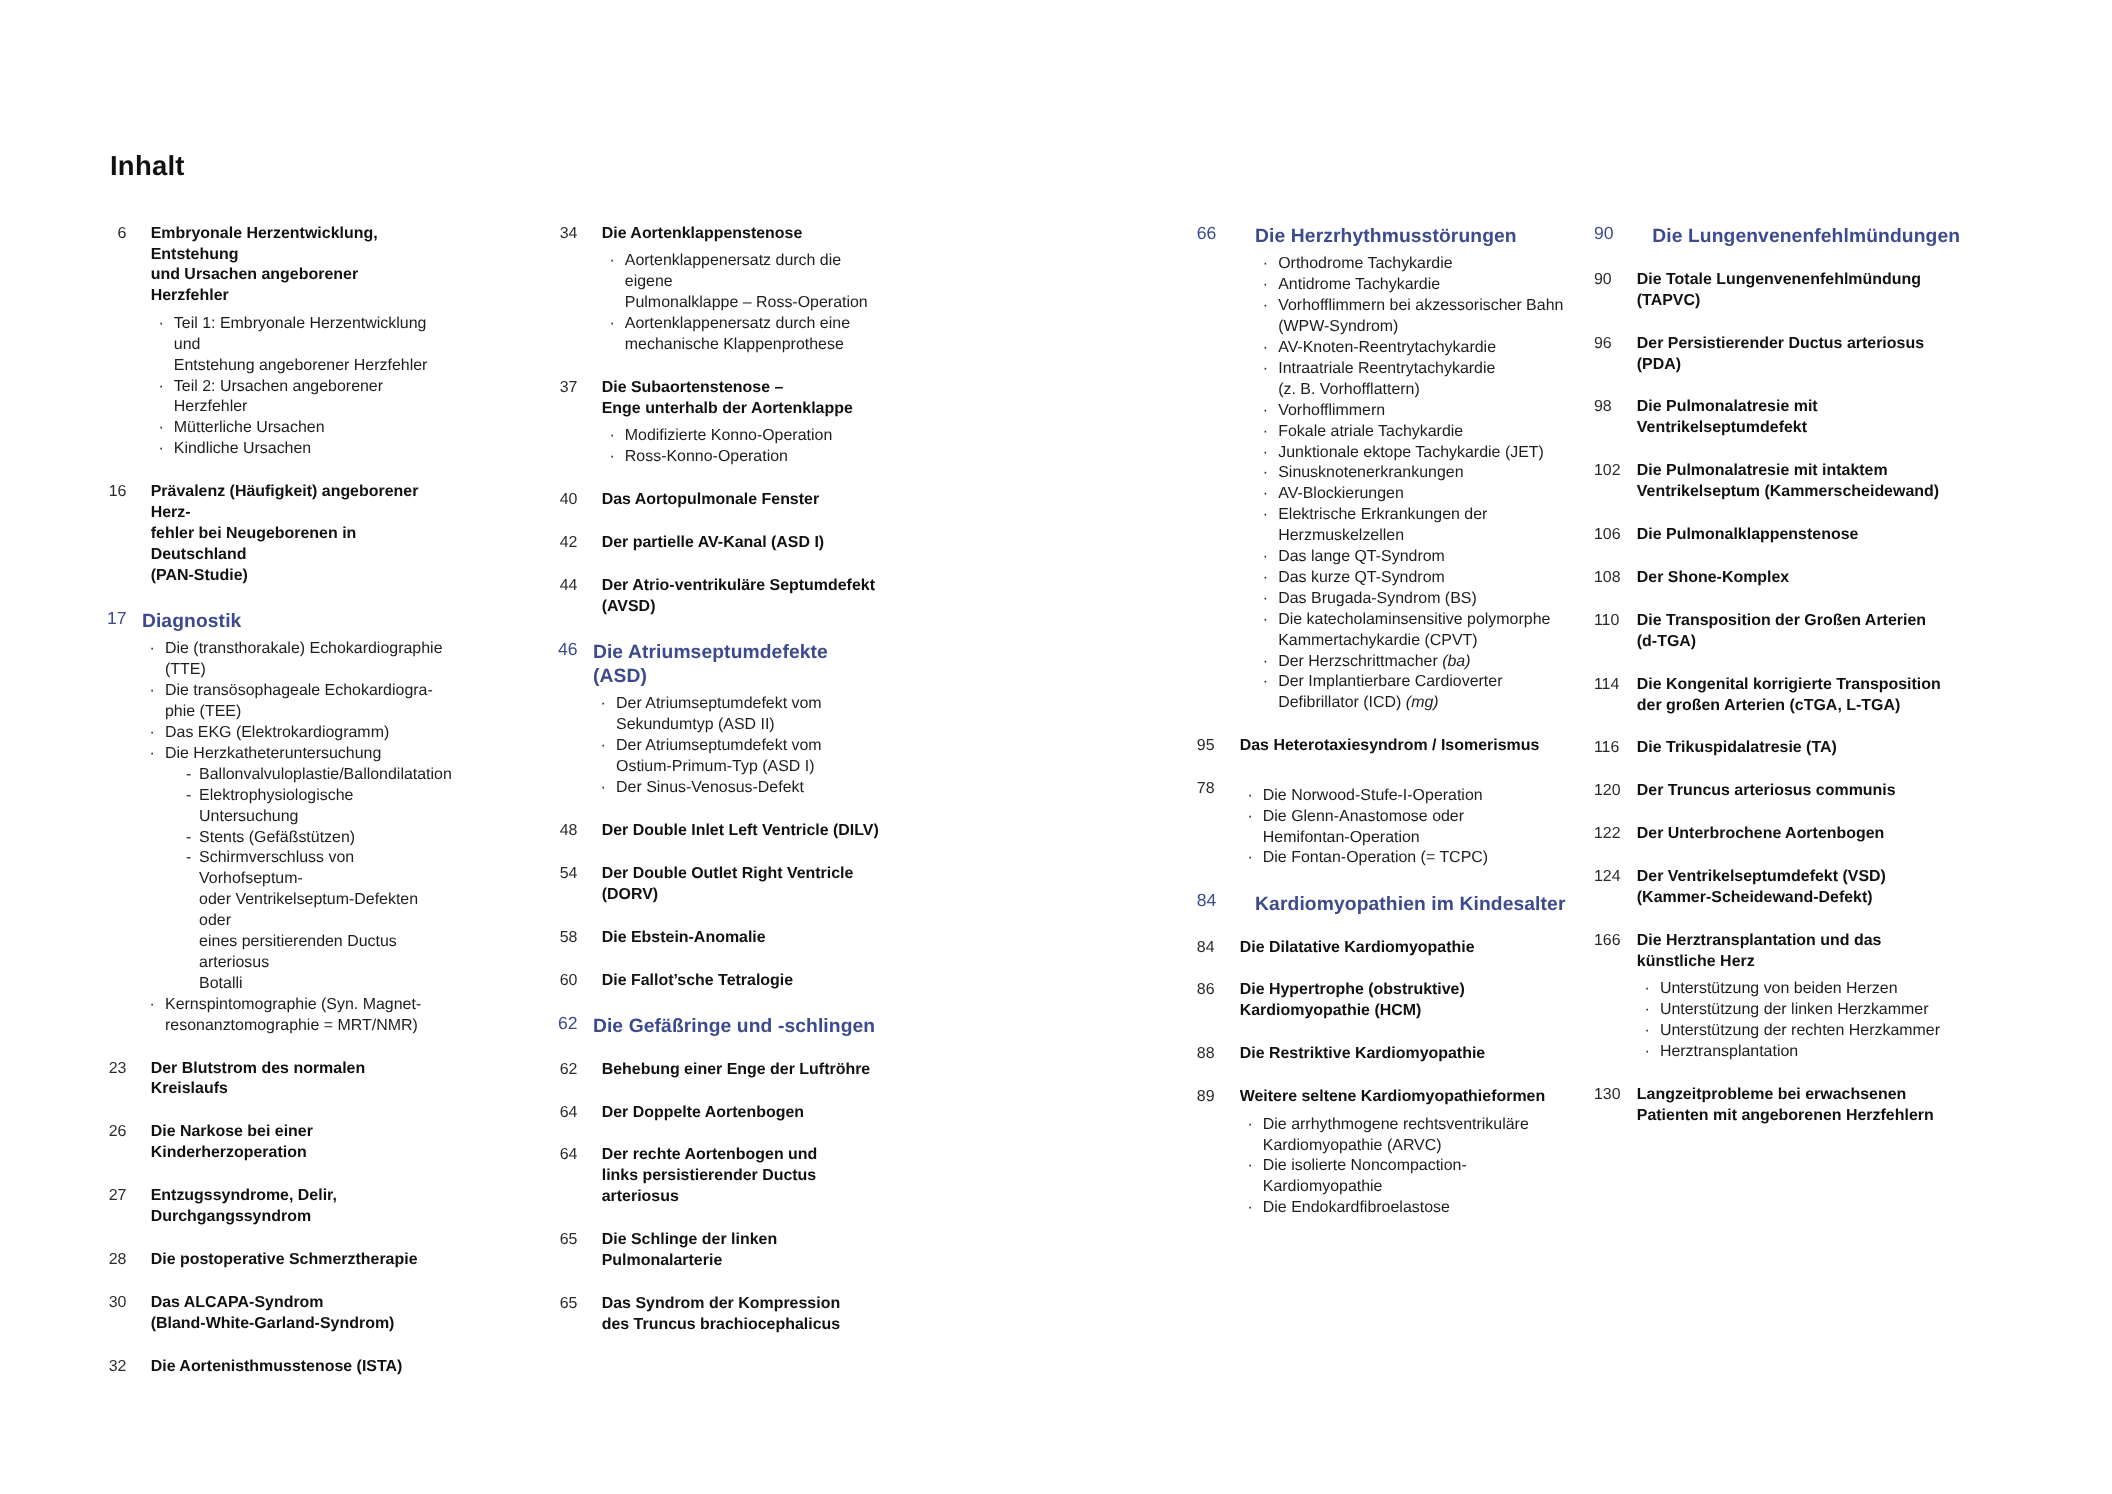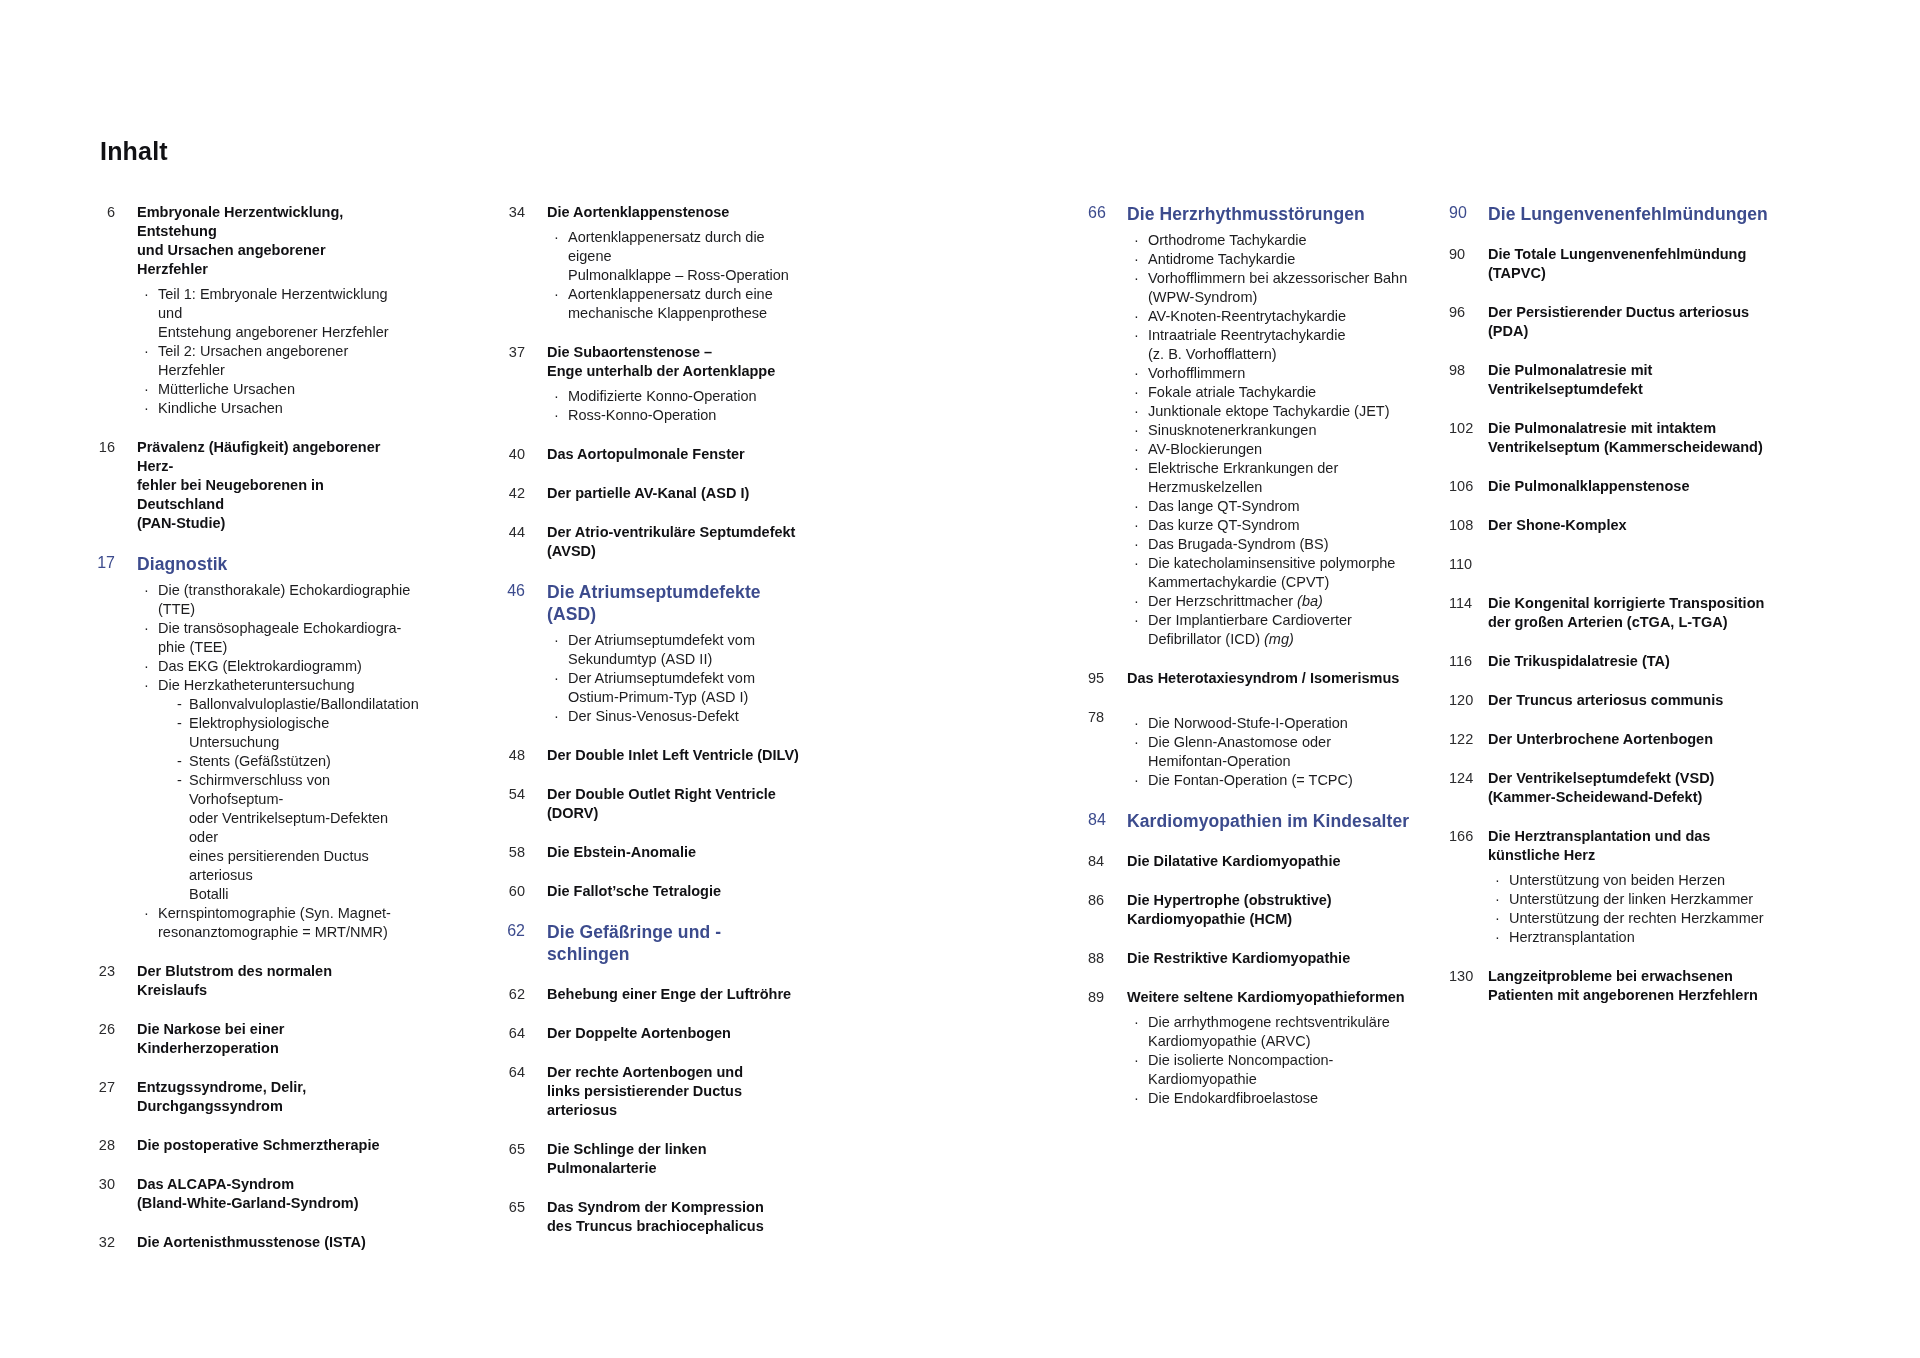--- a/index.html
+++ b/index.html
@@ -15,21 +15,21 @@
   .column { position:absolute; top:203px; font-size:14.5px; line-height:19px; }
   .col1 { left:79px;  width:312px; }
   .col2 { left:489px; width:312px; }
   .col3 { left:1088px; width:348px; }
   .col4 { left:1433px; width:356px;margin-left:16px; }
   .entry { display:grid; grid-template-columns:36px 1fr; column-gap:22px; margin-bottom:20px; }
   .col3 .entry, .col4 .entry { grid-template-columns:39px 1fr; column-gap:0; }
   .num { text-align:right; color:var(--num-ink); font-weight:400; }
   .col3 .num, .col4 .num { text-align:left; }
   .title { font-weight:700; color:var(--bold-ink); white-space:pre-line; }
-  .entry.section { margin-top:20px; }
+  .entry.section { margin-top:20px;gap:14px; }
   .entry.section:first-child { margin-top:0; }
   .entry.section .num { color:var(--accent); font-size:16px; }
   .entry.section .title { color:var(--accent); font-size:17.5px; line-height:22px; letter-spacing:.1px; }
   .items { margin-top:6px; }
   .subitem { position:relative; color:var(--ink); }
   .subitem.l1 { padding-left:21px; }
   .subitem.l2 { padding-left:52px; }
   .subitem .marker { position:absolute; left:7px; top:0; }
   .subitem.l2 .marker { left:40px; }
   .subtext { white-space:pre-line; }
@@ -373,20 +373,24 @@
         </div>
       </div>
       <div class="entry chapter">
         <div class="num">108</div>
         <div class="body">
           <div class="title">Der Shone-Komplex</div>
         </div>
       </div>
       <div class="entry chapter">
         <div class="num">110</div>
+        <div class="body">
+          <div class="title">Die Transposition der Großen Arterien
+(d-TGA)</div>
+        </div>
       </div>
       <div class="entry chapter">
         <div class="num">114</div>
         <div class="body">
           <div class="title">Die Kongenital korrigierte Transposition
 der großen Arterien (cTGA, L-TGA)</div>
         </div>
       </div>
       <div class="entry chapter">
         <div class="num">116</div>

